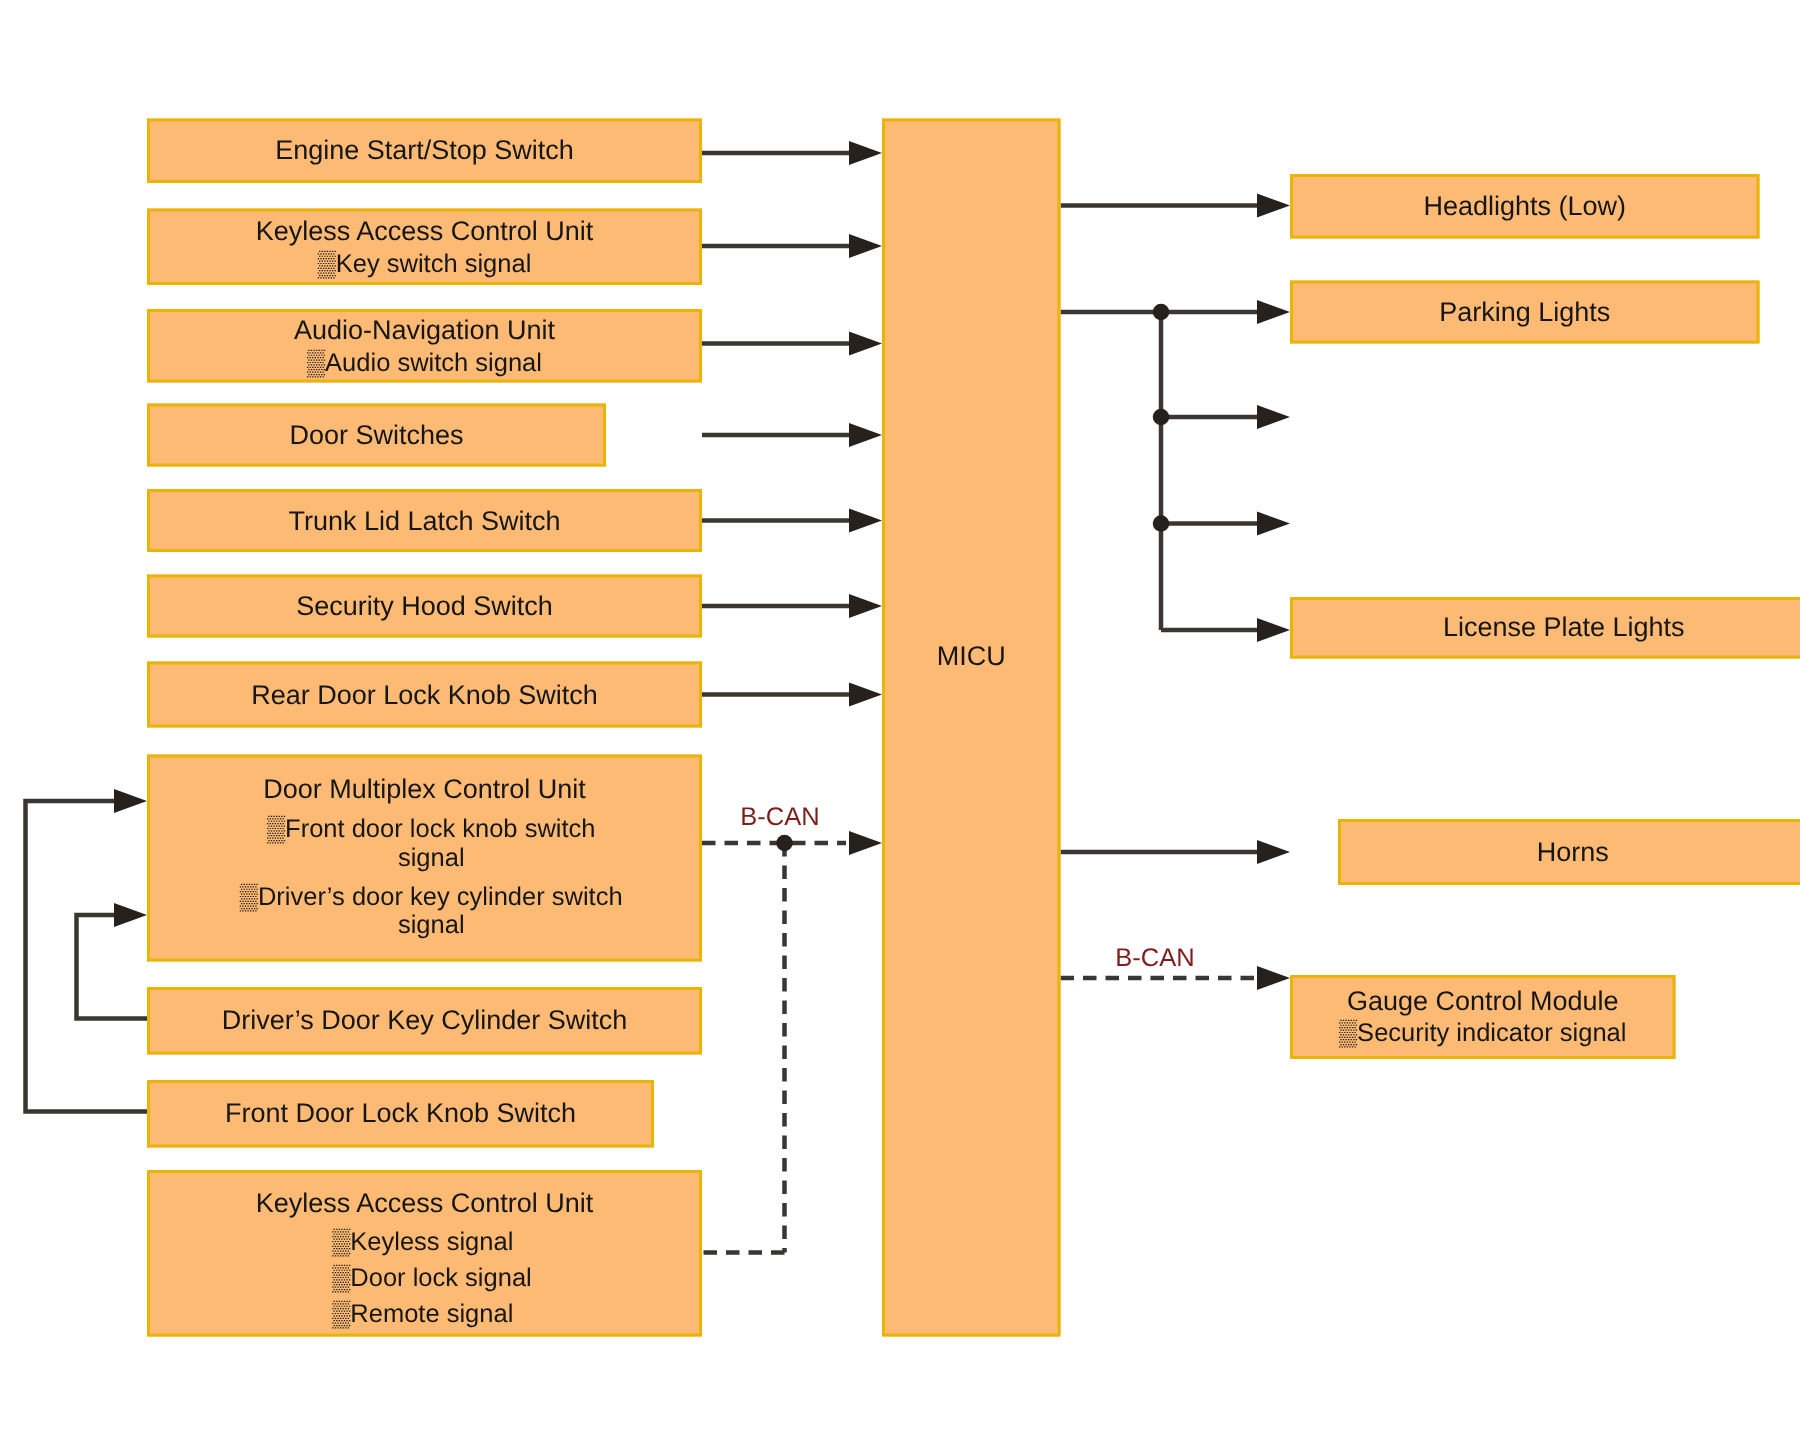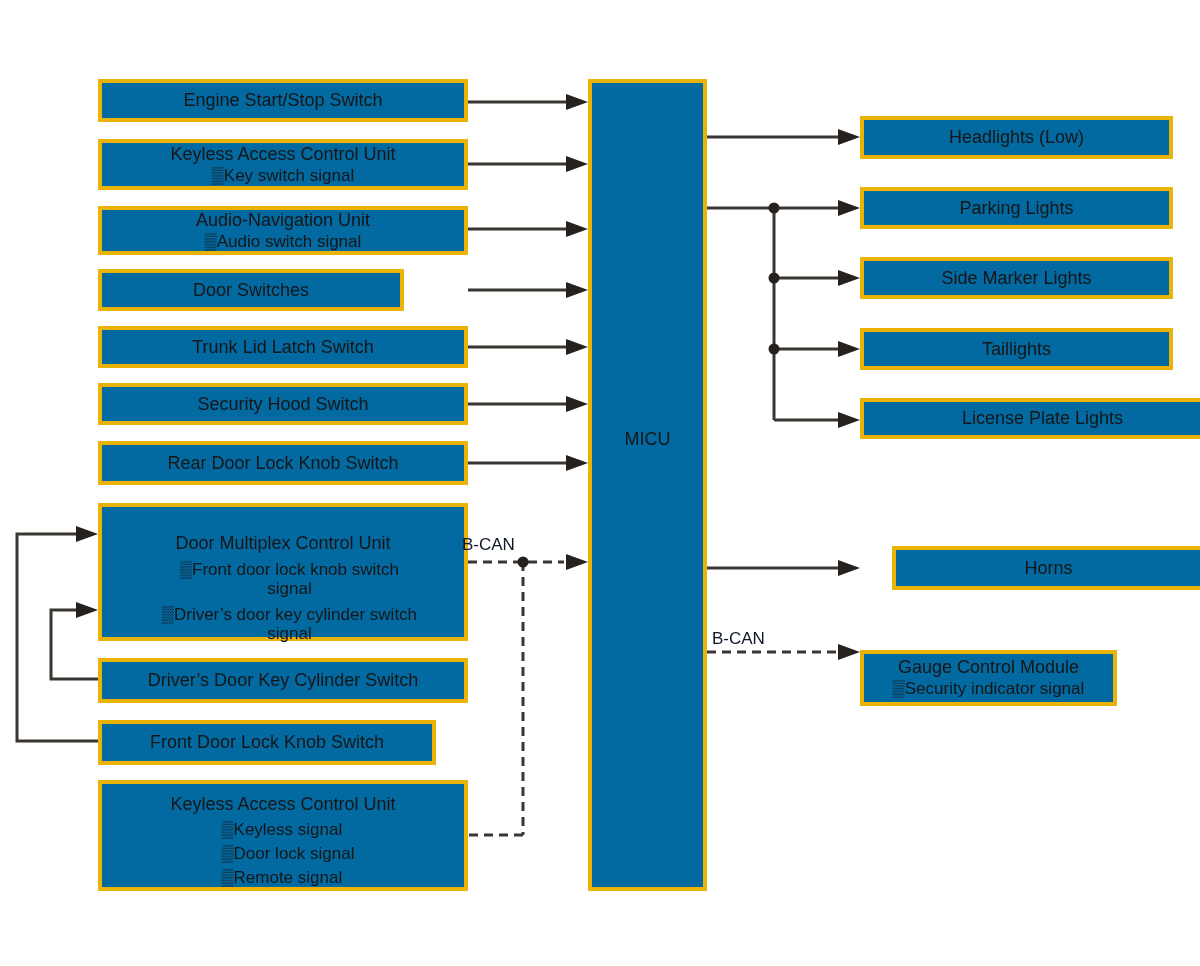--- a/index.html
+++ b/index.html
@@ -7,38 +7,38 @@
     position:relative;width:1200px;height:966px;background:#ffffff;
     font-family:"Liberation Sans",sans-serif;color:#161616;overflow:hidden;
   }
   .wires{position:absolute;left:0;top:0;z-index:0;}
   .wire{stroke:#3b3631;stroke-width:3;fill:none;}
   .wire-dash{stroke:#3b3631;stroke-width:3;fill:none;stroke-dasharray:9 6;}
   .head{fill:#27211e;stroke:none;}
   .dot{fill:#27211e;stroke:none;}
   .box{
     position:absolute;box-sizing:border-box;z-index:1;
-    border:4px solid #eab308;background:#0369a1;
+    border:2px solid #eab308;background:#fdba74;
     font-size:18px;line-height:21px;text-align:center;color:#161616;
   }
   .center-v{display:flex;flex-direction:column;align-items:center;justify-content:center;}
   .item{font-size:17px;}
-  .dmx{padding-top:26px;text-align:center;}
+  .dmx{padding-top:11px;text-align:center;}
   .dmx .items{margin:6px 0 15px 55px;width:265px;text-align:center;}
   .dmx .item{line-height:19px;margin-bottom:7px;}
   .klb{padding-top:10px;text-align:center;}
   .klb .items{display:inline-block;text-align:left;margin-top:3px;line-height:24px;}
   .klb .item{display:block;margin-left:10px;}
   .micu-label{
     position:absolute;left:0;top:346px;width:100%;
     font-size:18px;z-index:1;
   }
   .bus-label{
-    position:absolute;z-index:1;width:116px;text-align:left;
-    font-size:17px;color:#0f172a;
+    position:absolute;z-index:1;width:116px;text-align:center;
+    font-size:17px;color:#7f1d1d;
   }
 </style>
 </head>
 <body>
 
 <div class="canvas">
 
   <svg class="wires" width="1200" height="966" viewBox="0 0 1200 966" aria-hidden="true">
 
     <line class="wire" x1="468" y1="102" x2="570" y2="102"></line>
@@ -150,27 +150,21 @@
   </div>
 
   <div class="box center-v" style="left:860px;top:116px;width:313px;height:43px">
     <div>Headlights (Low)</div>
   </div>
 
   <div class="box center-v" style="left:860px;top:187px;width:313px;height:42px">
     <div>Parking Lights</div>
   </div>
 
-  <div class="box center-v" style="left:860px;top:257px;width:313px;height:42px">
-    <div>Side Marker Lights</div>
-  </div>
 
-  <div class="box center-v" style="left:860px;top:328px;width:313px;height:42px">
-    <div>Taillights</div>
-  </div>
 
   <div class="box center-v" style="left:860px;top:398px;width:365px;height:41px">
     <div>License Plate Lights</div>
   </div>
 
   <div class="box center-v" style="left:892px;top:546px;width:313px;height:44px">
     <div>Horns</div>
   </div>
 
   <div class="box center-v" style="left:860px;top:650px;width:257px;height:56px">

